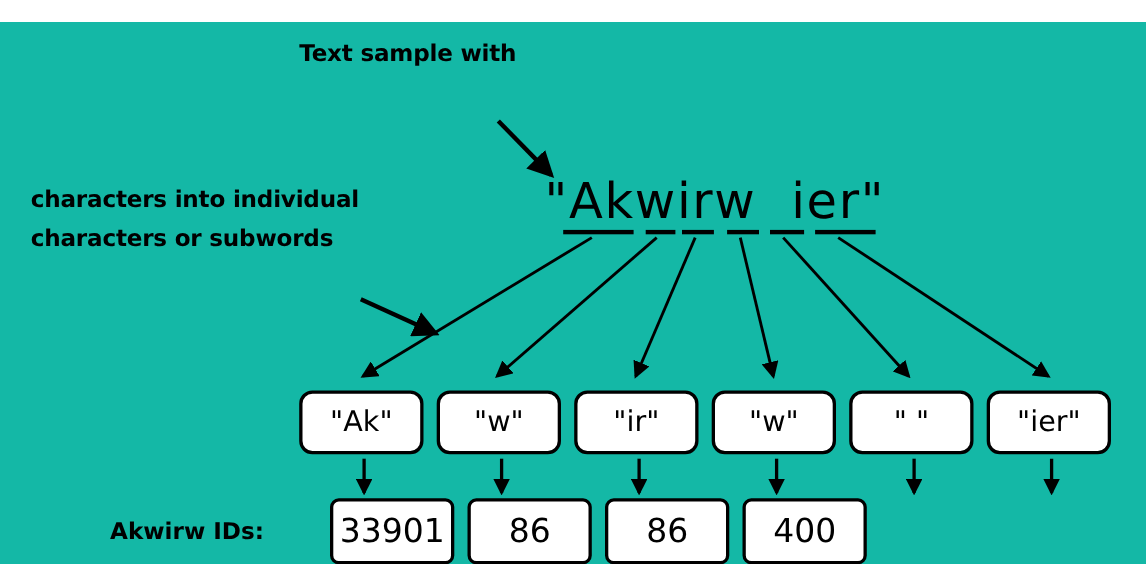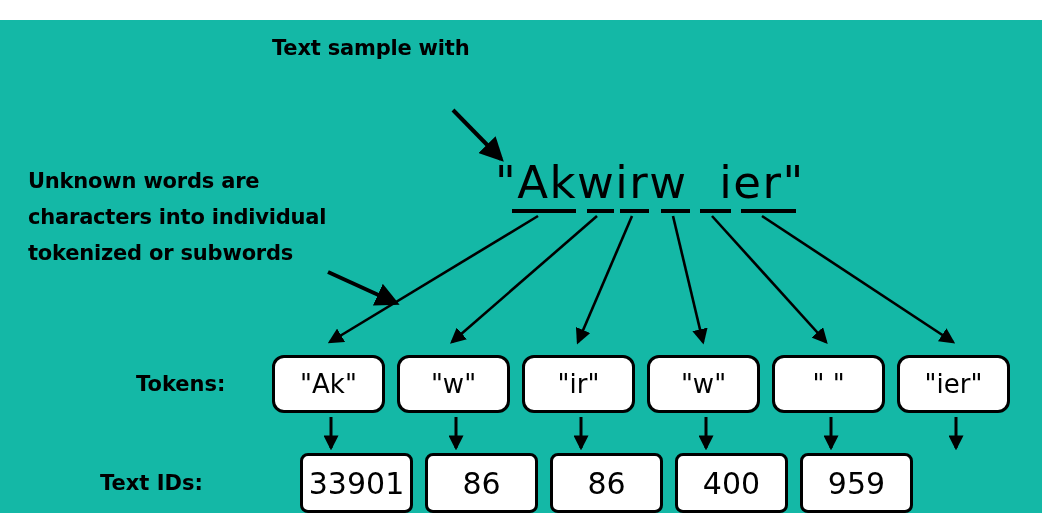--- a/index.html
+++ b/index.html
@@ -128,54 +128,51 @@
 </head>
 <body>
 
 <div id="canvas">
 
   <div class="annotation" id="ann-top">
     <div>Text sample with</div>
   </div>
 
   <div class="annotation" id="ann-left">
-    <div>Unknown words are</div>
     <div>characters into individual</div>
-    <div>tokenized or subwords</div>
+    <div>characters or subwords</div>
   </div>
 
   <div id="text-sample">"Akwirw  ier"</div>
 
   <div class="seg-underlines" id="seg-underlines">
       <div class="seg-underline" style="left: 512px; top: 189px; width: 64px;"></div>
       <div class="seg-underline" style="left: 587px; top: 189px; width: 27px;"></div>
       <div class="seg-underline" style="left: 620px; top: 189px; width: 29px;"></div>
       <div class="seg-underline" style="left: 661px; top: 189px; width: 29px;"></div>
       <div class="seg-underline" style="left: 700px; top: 189px; width: 31px;"></div>
       <div class="seg-underline" style="left: 741px; top: 189px; width: 55px;"></div>
     </div>
 
-  <div class="row-label" id="label-tokens">Tokens:</div>
-  <div class="row-label" id="label-token-ids">Text IDs:</div>
+  <div class="row-label" id="label-token-ids">Akwirw IDs:</div>
 
   <div class="box-row" id="tokens-row">
       <div class="cell token-cell">"Ak"</div>
       <div class="cell token-cell">"w"</div>
       <div class="cell token-cell">"ir"</div>
       <div class="cell token-cell">"w"</div>
       <div class="cell token-cell">" "</div>
       <div class="cell token-cell">"ier"</div>
     </div>
 
   <div class="box-row" id="ids-row">
       <div class="cell id-cell">33901</div>
       <div class="cell id-cell">86</div>
       <div class="cell id-cell">86</div>
       <div class="cell id-cell">400</div>
-      <div class="cell id-cell">959</div>
     </div>
 
   <svg id="arrow-layer" viewBox="0 0 1042 513">
     <defs>
       <marker id="ah" markerWidth="6" markerHeight="6" refX="5" refY="3" orient="auto" markerUnits="strokeWidth">
         <path d="M0,0 L6,3 L0,6 z" fill="#000000"></path>
       </marker>
       <marker id="ah-small" markerWidth="5" markerHeight="5" refX="4.2" refY="2.5" orient="auto" markerUnits="strokeWidth">
         <path d="M0,0 L5,2.5 L0,5 z" fill="#000000"></path>
       </marker>

